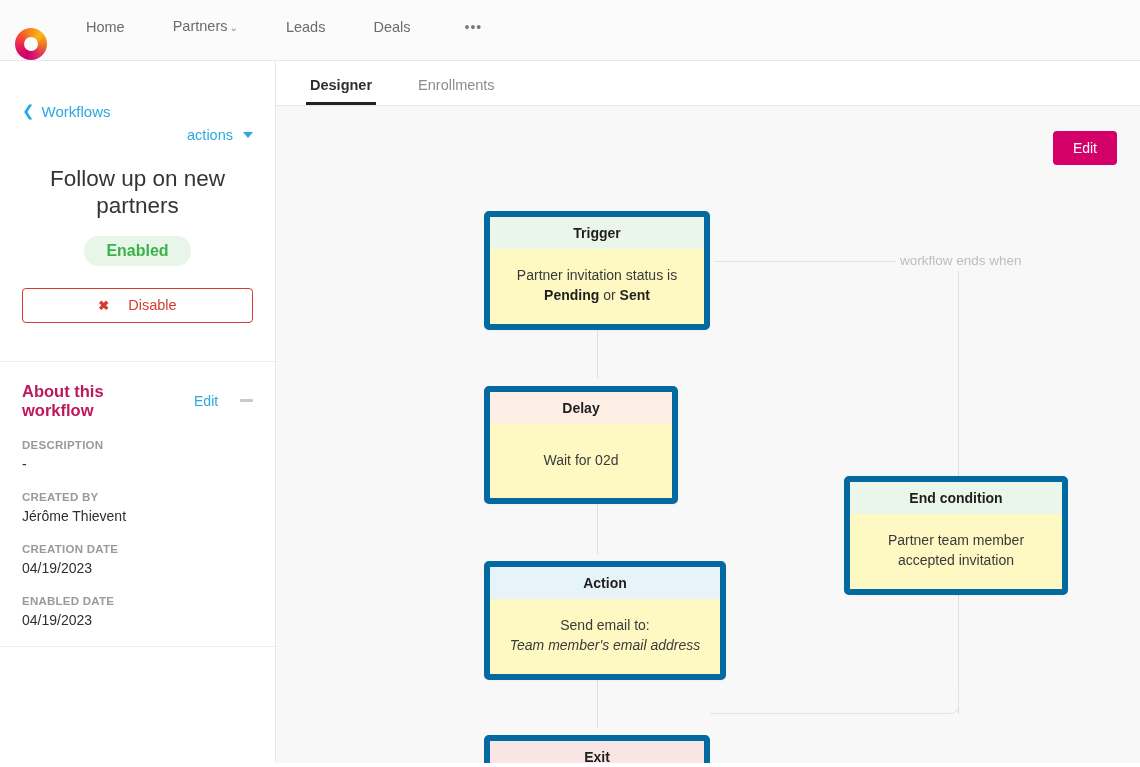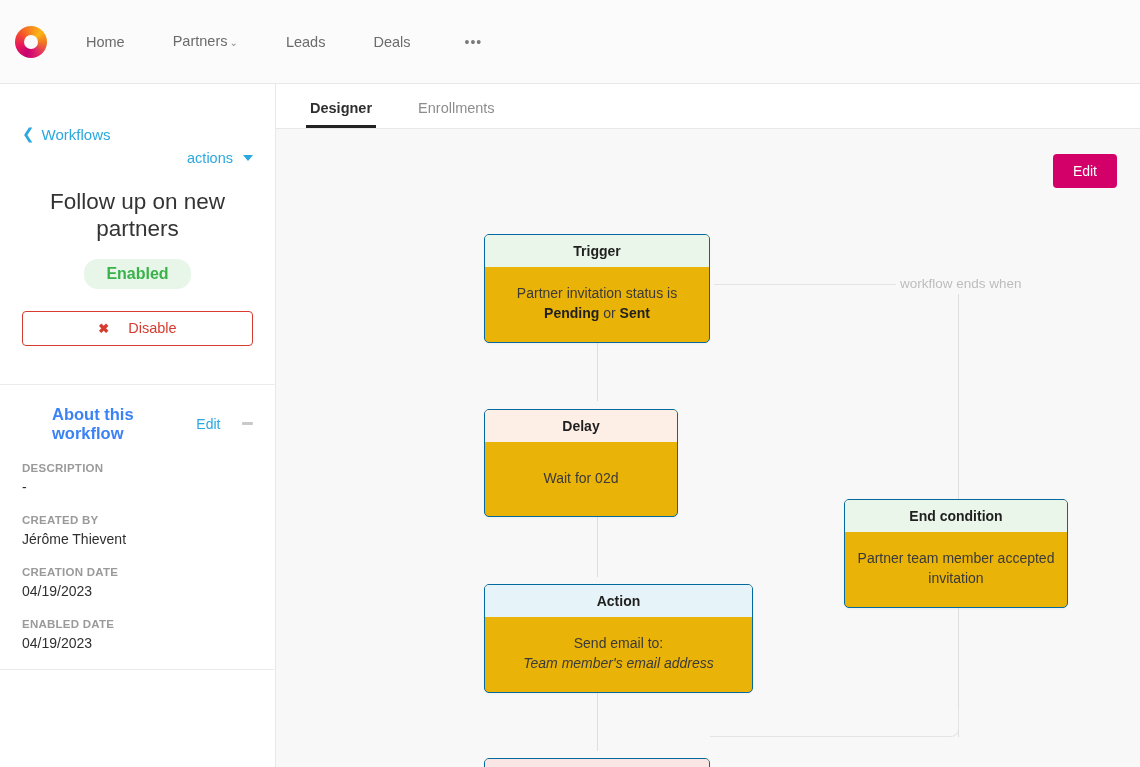--- a/index.html
+++ b/index.html
@@ -6,23 +6,23 @@
   html, body {
     width: 1140px; height: 767px;
     overflow: hidden;
     font-family: "Liberation Sans", sans-serif;
     background: #ffffff;
     color: #333;
   }
 
   
   .topnav {
-    height: 84px;
+    height: 61px;
     display: flex;
-    align-items: center;
+    align-items: flex-end;
     background: #fbfbfb;
     border-bottom: 1px solid #e8e8e8;
   }
   .logo-wrap {
     width: 62px;
     display: flex; align-items: center; justify-content: center;
   }
   .logo-ring {
     width: 32px; height: 32px; border-radius: 50%;
     background:
@@ -162,21 +162,21 @@
     display: flex; align-items: center; justify-content: center;
     cursor: pointer;
     background: #fff;
   }
   .disable-x { color: #d63b2f; font-size: 13px; font-weight: bold; margin-right: 12px; }
   .disable-label { color: #d63b2f; font-size: 14.5px; margin-left: 7px; }
 
   .sb-divider { height: 1px; background: #ececec; }
   .about-sec { padding: 20px 22px 18px 22px; }
   .about-head { display: flex; align-items: center; }
-  .about-title { font-size: 16.5px; font-weight: bold; color: #3b82f6; margin-left: 30px; }
+  .about-title { font-size: 16.5px; font-weight: bold; color: #be185d; }
   .about-edit { color: #2aa8e0; font-size: 14px; margin-left: 16px; cursor: pointer; }
   .collapse-dash {
     margin-left: 22px; width: 13px; height: 3px;
     background: #c9c9c9; border-radius: 1px; cursor: pointer;
   }
   .field { margin-top: 19px; }
   .field-label {
     font-size: 11.5px; color: #9a9a9a; letter-spacing: 0.25px; font-weight: bold;
   }
   .field-value { font-size: 14px; color: #2f2f2f; margin-top: 5px; }
@@ -214,22 +214,22 @@
     font-size: 14px;
     padding: 9px 20px;
     border-radius: 4px;
     cursor: pointer;
     border: none;
   }
 
   
   .node {
     position: absolute;
-    background: #eab308;
-    border: 1px solid #0369a1;
+    background: #fef9c3;
+    border: 6px solid #0369a1;
     border-radius: 5px;
     box-shadow: 0 1px 2px rgba(0,0,0,0.04);
     overflow: hidden;
   }
   .node-head {
     text-align: center;
     font-size: 14px;
     font-weight: bold;
     color: #1f1f1f;
     padding: 8px 0;
@@ -384,21 +384,21 @@
           <span>Partner invitation status is </span><b>Pending</b>
           <span>or </span><b>Sent</b>
         </div>
       </div>
 
       <div class="node" style="left:208px; top:280px; width:194px;">
         <div class="node-head head-peach">Delay</div>
         <div class="node-body" style="padding:26px 12px 28px 12px;">Wait for 02d</div>
       </div>
 
-      <div class="node" style="left:208px; top:455px; width:269px;">
+      <div class="node" style="left:208px; top:455px; width:242px;">
         <div class="node-head head-blue">Action</div>
         <div class="node-body">
           <div>Send email to:</div>
           <div><i>Team member's email address</i></div>
         </div>
       </div>
 
       <div class="node" style="left:208px; top:629px; width:226px;">
         <div class="node-head head-pink">Exit</div>
 

